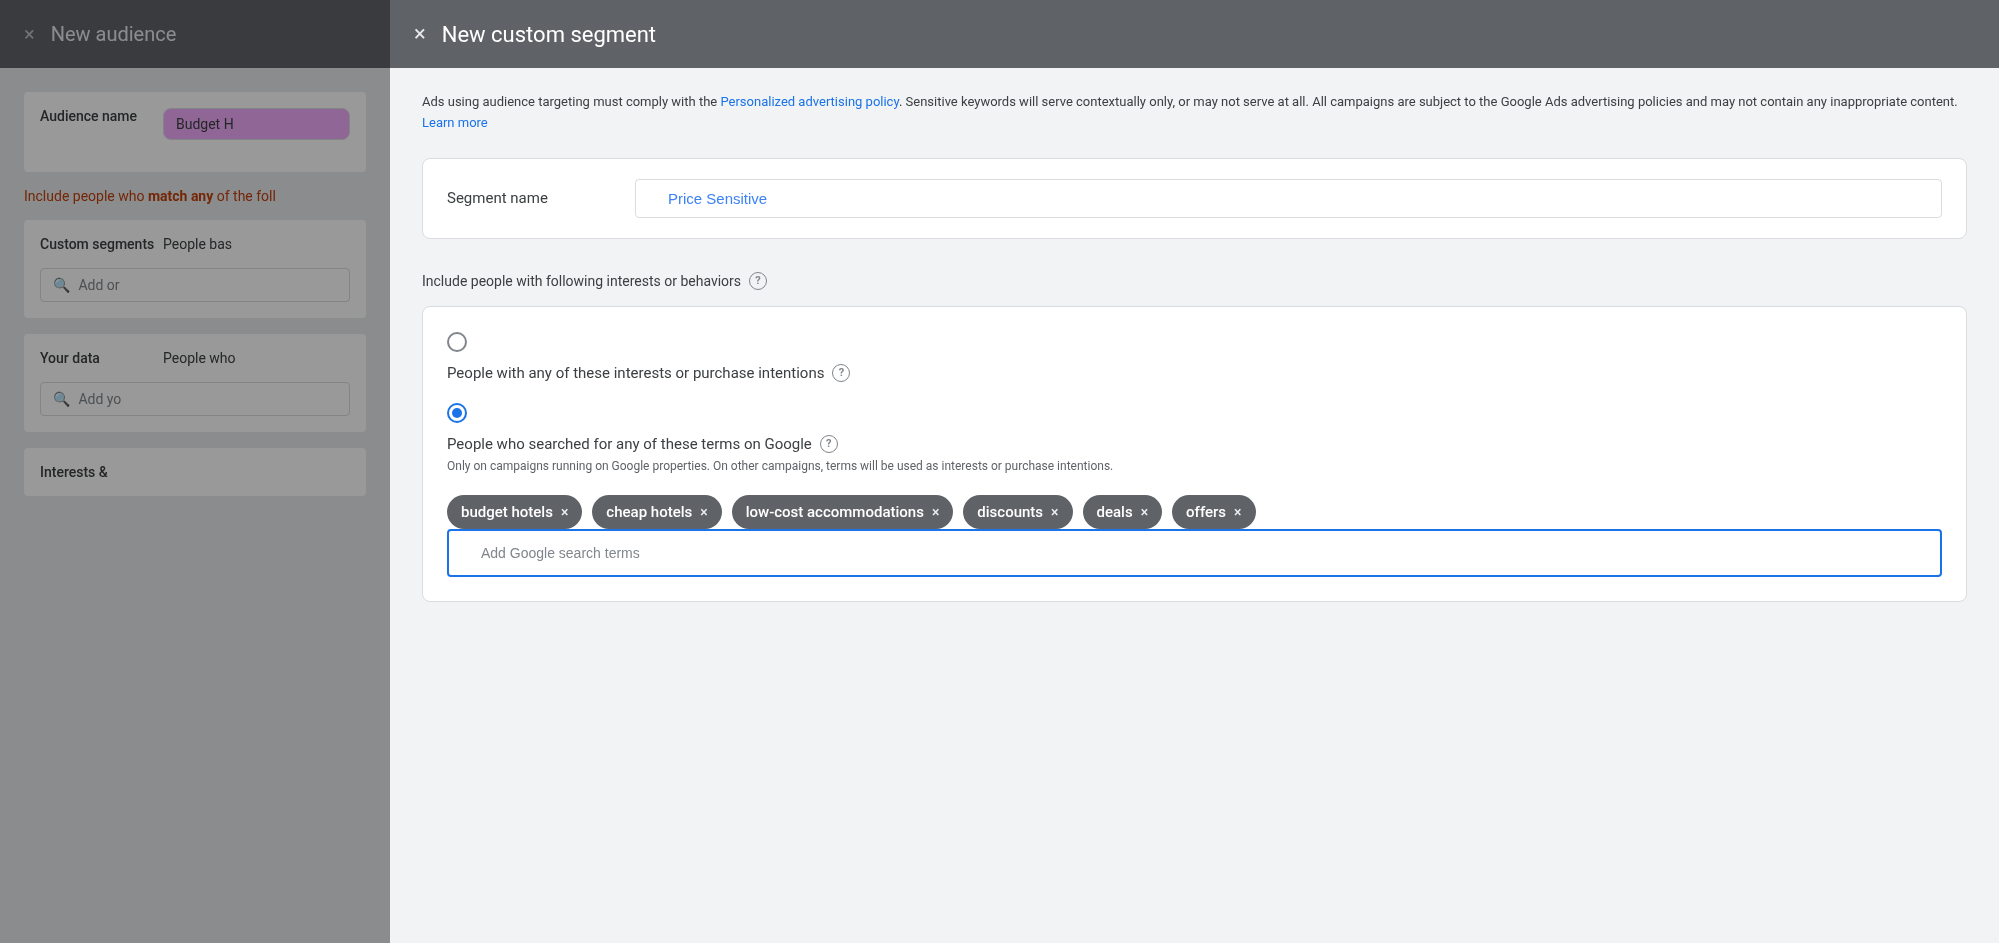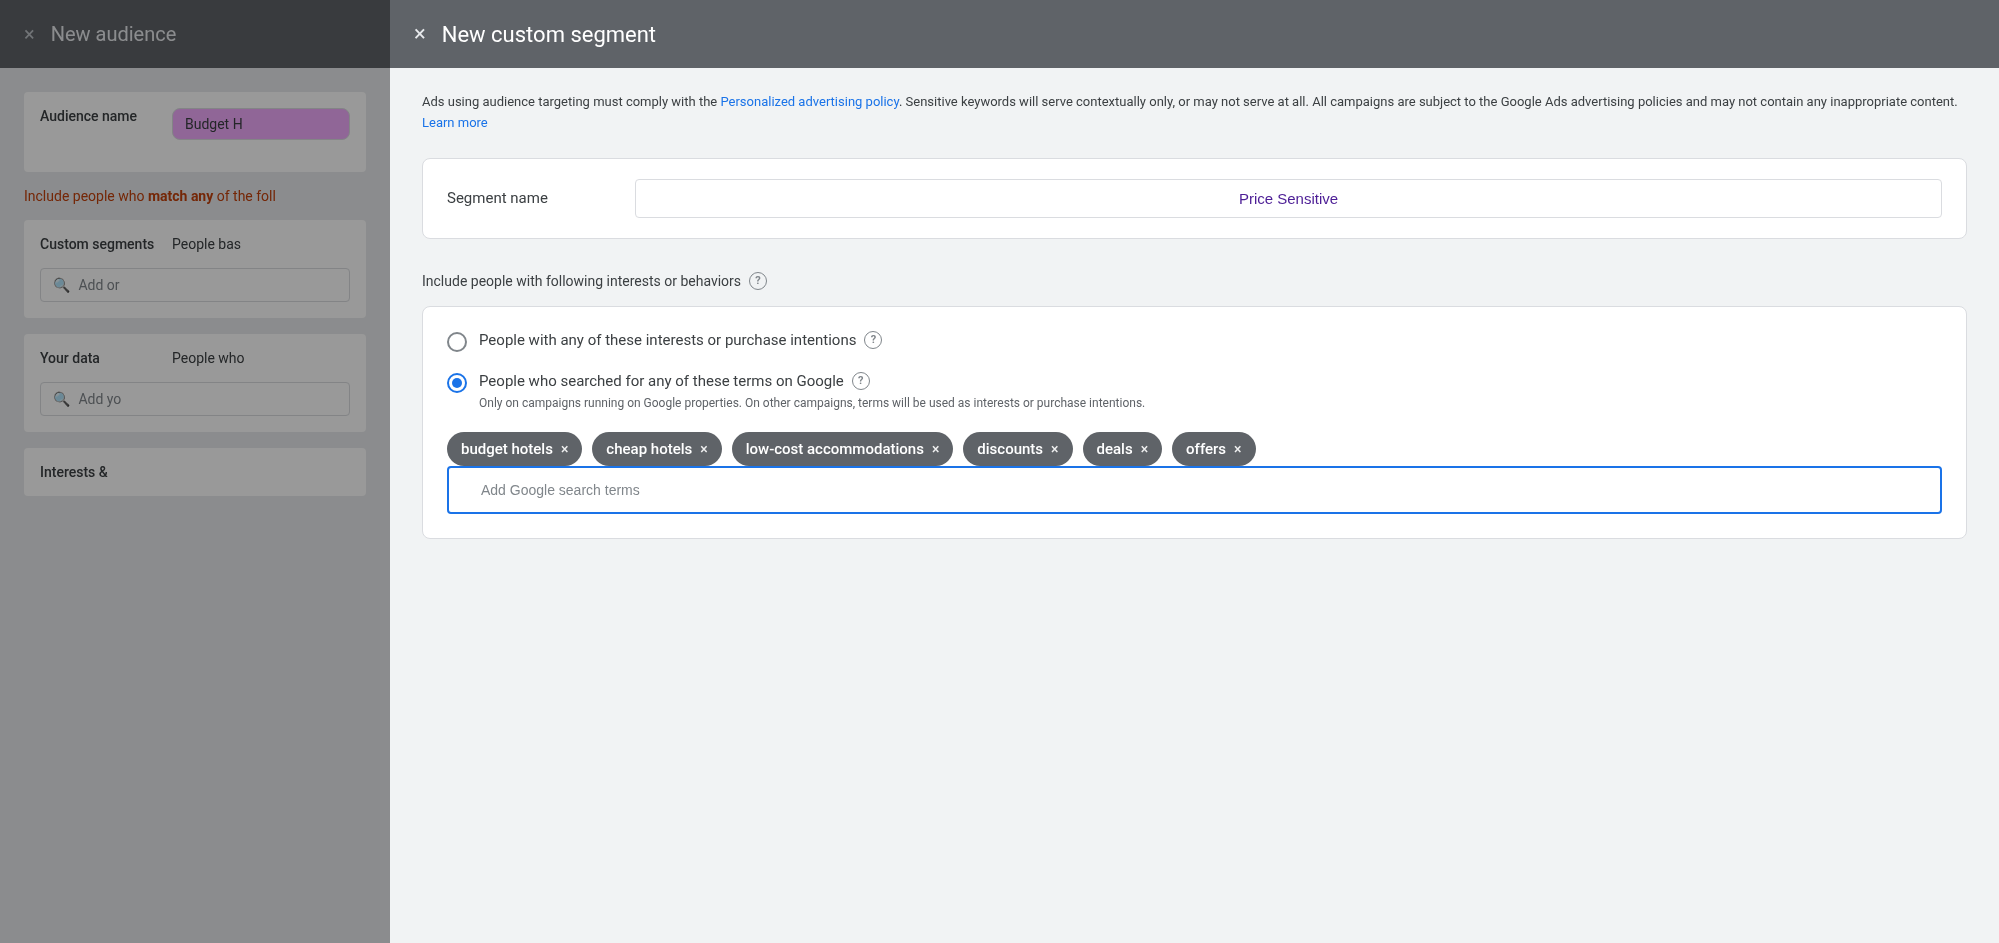--- a/index.html
+++ b/index.html
@@ -61,21 +61,21 @@
     .bg-description {
       font-size: 14px;
       color: #c2410c;
       margin-bottom: 16px;
     }
     .bg-description strong {
       font-weight: 700;
     }
     .bg-row {
       display: flex;
-      gap: 12px;
+      gap: 3px;
       margin-bottom: 16px;
     }
     .bg-col-label {
       font-size: 14px;
       color: #3c4043;
       font-weight: 500;
       min-width: 120px;
     }
     .bg-col-value {
       font-size: 14px;
@@ -169,25 +169,24 @@
     .segment-name-label {
       font-size: 15px;
       color: #3c4043;
       min-width: 140px;
       font-weight: 400;
     }
     .segment-name-input {
       flex: 1;
       border: 1px solid #dadce0;
       border-radius: 4px;
-      padding: 10px 10px;
+      padding: 10px 32px;
       font-size: 15px;
-      color: #4c1d95;
+      color: #3b82f6;
       outline: none;
-      text-align: center;
     }
 
     
     .interests-heading {
       font-size: 14px;
       color: #3c4043;
       margin-bottom: 16px;
       display: flex;
       align-items: center;
       gap: 8px;
@@ -213,20 +212,21 @@
       padding: 24px;
       border: 1px solid #dadce0;
     }
 
     
     .radio-option {
       display: flex;
       align-items: flex-start;
       gap: 12px;
       margin-bottom: 20px;
+      flex-direction: column;
     }
     .radio-btn {
       width: 20px;
       height: 20px;
       border-radius: 50%;
       border: 2px solid #80868b;
       flex-shrink: 0;
       margin-top: 1px;
       cursor: pointer;
       display: flex;

